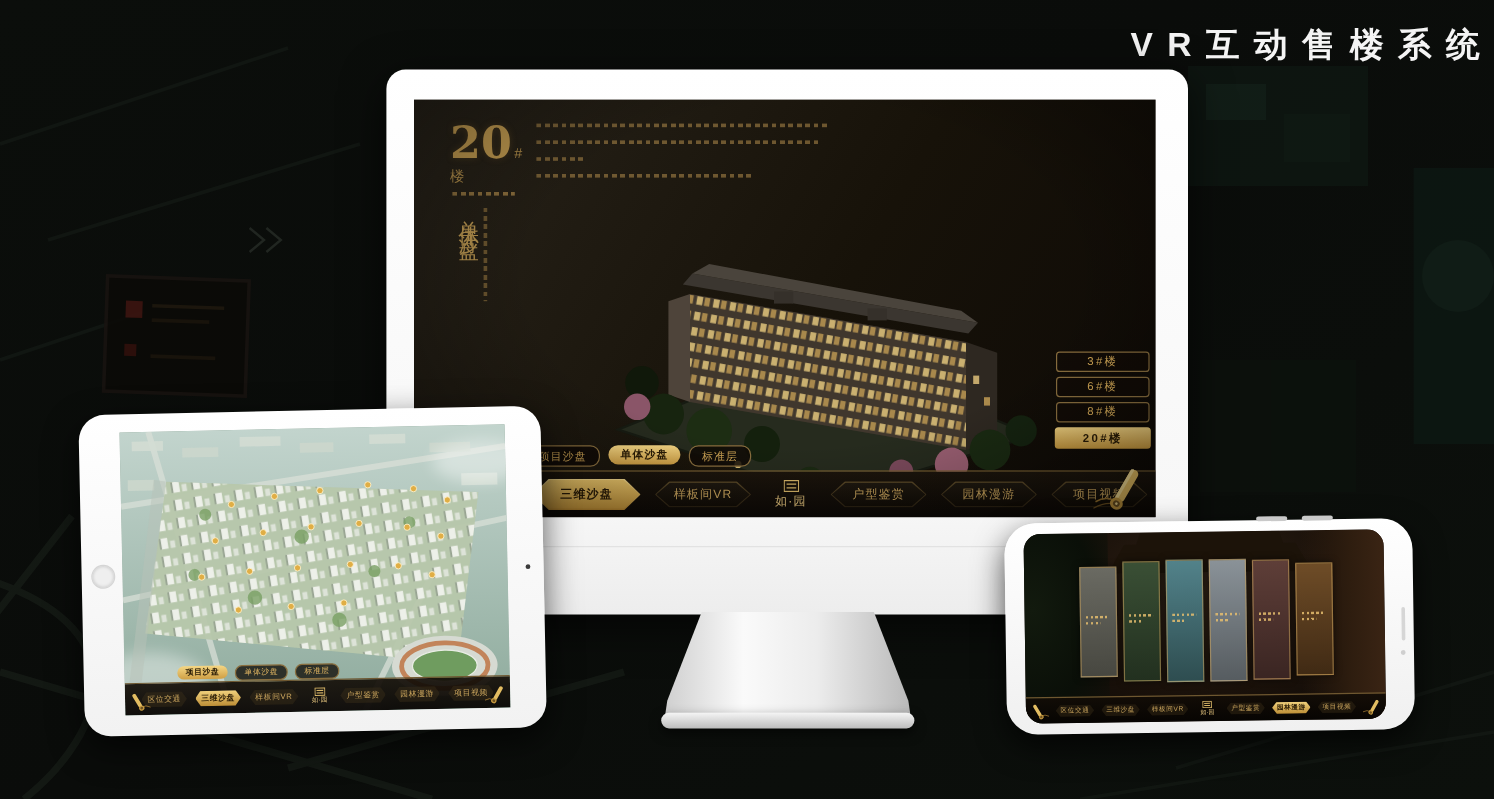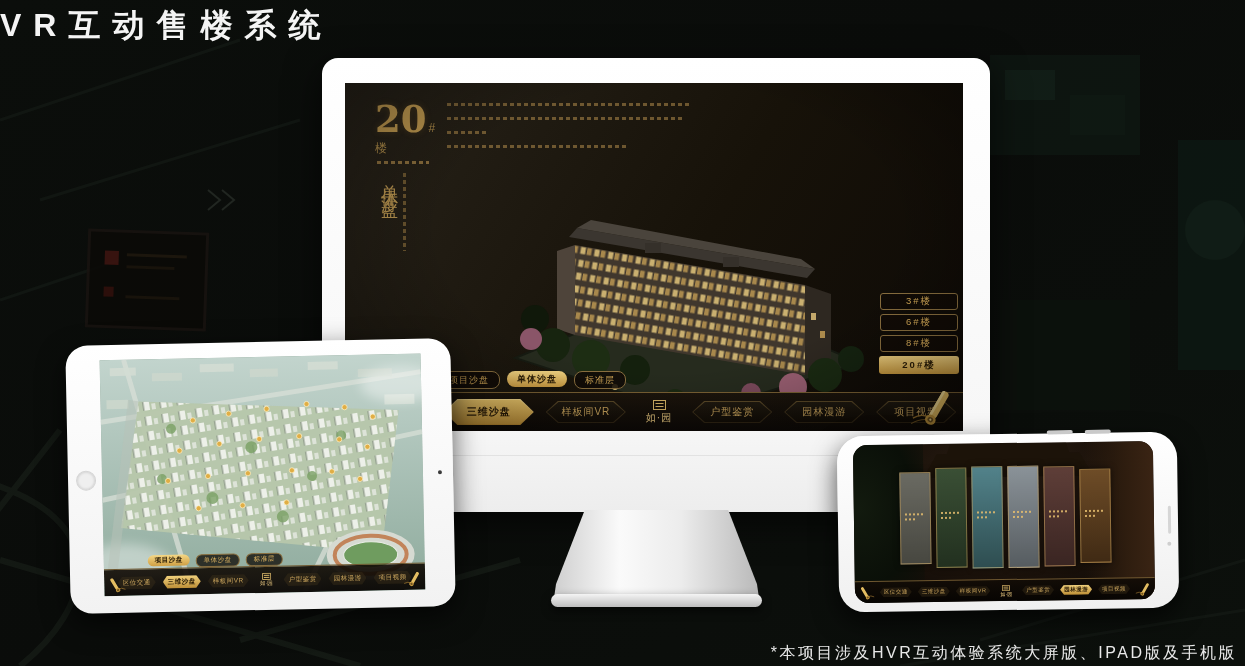--- a/index.html
+++ b/index.html
@@ -5,22 +5,22 @@
   html,body{margin:0;padding:0;background:#000;}
   #stage{position:relative;width:1245px;height:666px;overflow:hidden;
     background:linear-gradient(145deg,#0b0e0b 0%,#0a0c0a 45%,#0c100c 100%);
     font-family:"Liberation Sans",sans-serif;}
 
   
   .bg-el{position:absolute;pointer-events:none;}
   #bg-svg{left:0;top:0;}
 
   
-  #page-title{position:absolute;top:4px;left:0;width:100%;text-align:left;
-    color:#f4f4f4;font-size:32px;font-weight:700;letter-spacing:12px;}
+  #page-title{position:absolute;top:19px;left:0;width:100%;text-align:right;
+    color:#f4f4f4;font-size:28px;font-weight:700;letter-spacing:12px;}
   #footnote{position:absolute;right:8px;bottom:2px;color:#e9e9e9;
     font-size:16px;letter-spacing:2.5px;}
 
   
   #monitor{position:absolute;left:322px;top:58px;width:668px;height:454px;
     background:linear-gradient(180deg,#ffffff 0%,#f7f7f7 80%,#ededed 100%);
     border-radius:16px;box-shadow:0 10px 36px rgba(0,0,0,.65);}
   #monitor .chin-line{position:absolute;left:0;right:0;top:397px;height:1px;background:#e2e2e2;}
   #m-screen{position:absolute;left:23px;top:25px;width:618px;height:348px;
     background:linear-gradient(120deg,#272219 0%,#171209 55%,#0e0a06 100%);overflow:hidden;}
@@ -162,21 +162,20 @@
     <rect x="126" y="266" width="48" height="3" fill="#1a140c"></rect>
     <rect x="126" y="296" width="54" height="3" fill="#1a140c"></rect>
   </g>
   <g stroke="#2b312b" stroke-width="2" fill="none" opacity=".7">
     <path d="M208,190 l12,10 l-12,10"></path>
         <path d="M222,190 l12,10 l-12,10"></path>
   </g>
 </svg>
 
 <div id="page-title">VR互动售楼系统</div>
-<div id="footnote">*本项目涉及HVR互动体验系统大屏版、IPAD版及手机版</div>
 
 <div id="monitor">
   <div id="m-screen">
 
     <div id="m-headline">
       <span id="m-num">20</span><span id="m-suffix">#楼</span>
       <div id="m-head-en" class="dash-line"></div>
       <div id="m-sub">单体沙盘</div>
       <div id="m-sub-en"></div>
     </div>

